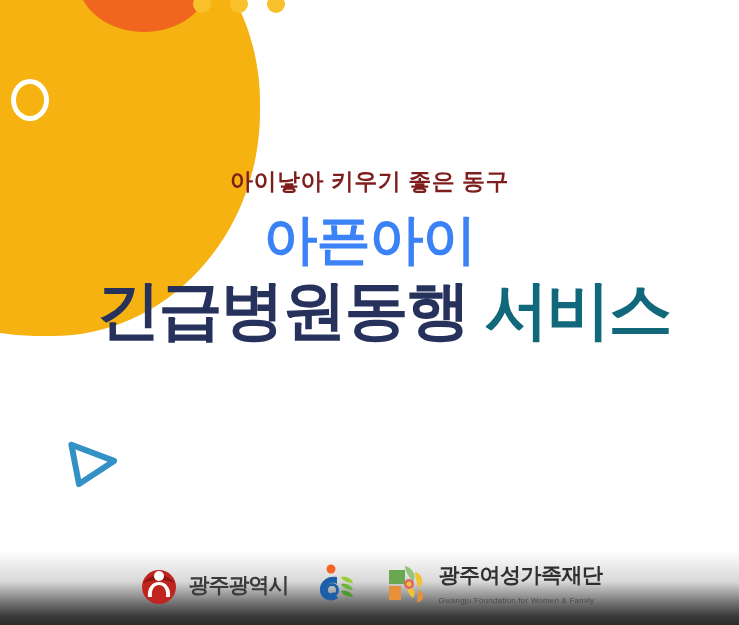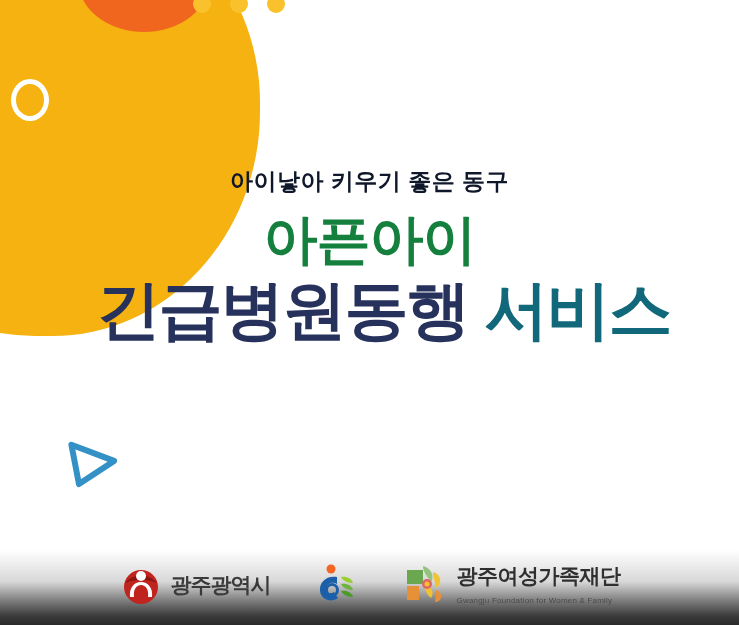--- a/index.html
+++ b/index.html
@@ -87,29 +87,29 @@
     position: absolute;
     left: 0;
     top: 168px;
     width: 739px;
     text-align: center;
   }
   .eyebrow {
     font-size: 23px;
     font-weight: bold;
     letter-spacing: 0.5px;
-    color: #0f172a;
+    color: #7f1d1d;
     line-height: 1.2;
     margin: 0;
   }
   .title-line1 {
     margin: 12px 0 0 0;
     font-size: 54px;
     font-weight: bold;
-    color: #15803d;
+    color: #3b82f6;
     letter-spacing: -1px;
     line-height: 1.15;
   }
   .title-line2 {
     margin: 4px 0 0 0;
     font-size: 64px;
     font-weight: bold;
     color: #27325C;
     letter-spacing: -2px;
     line-height: 1.15;
@@ -124,21 +124,21 @@
   .footer-bar {
     position: absolute;
     left: 0;
     bottom: 0;
     width: 739px;
     height: 75px;
     background: linear-gradient(to bottom, #ffffff 0%, #d8d8d8 42%, #6e6e6e 72%, #3b3b3b 88%, #2a2a2a 100%);
     display: flex;
     align-items: center;
     justify-content: center;
-    gap: 44px;
+    gap: 26px;
     box-sizing: border-box;
     padding: 0 20px 6px 20px;
     overflow: hidden;
   }
   .logo-group {
     display: flex;
     align-items: center;
     gap: 8px;
   }
   .logo-mark {
@@ -152,21 +152,21 @@
     line-height: 1;
   }
   .logo-text {
     font-size: 21px;
     font-weight: bold;
     color: #3a3a3a;
     letter-spacing: -1px;
     white-space: nowrap;
   }
   .logo-text.brush {
-    font-family: Liberation Sans, sans-serif;
+    font-family: Liberation Serif, serif;
     font-size: 21px;
     color: #2f2f2f;
     letter-spacing: -0.5px;
   }
   .logo-subtext {
     font-size: 8px;
     color: #4a4a4a;
     letter-spacing: 0.2px;
     margin-top: 11px;
     white-space: nowrap;

